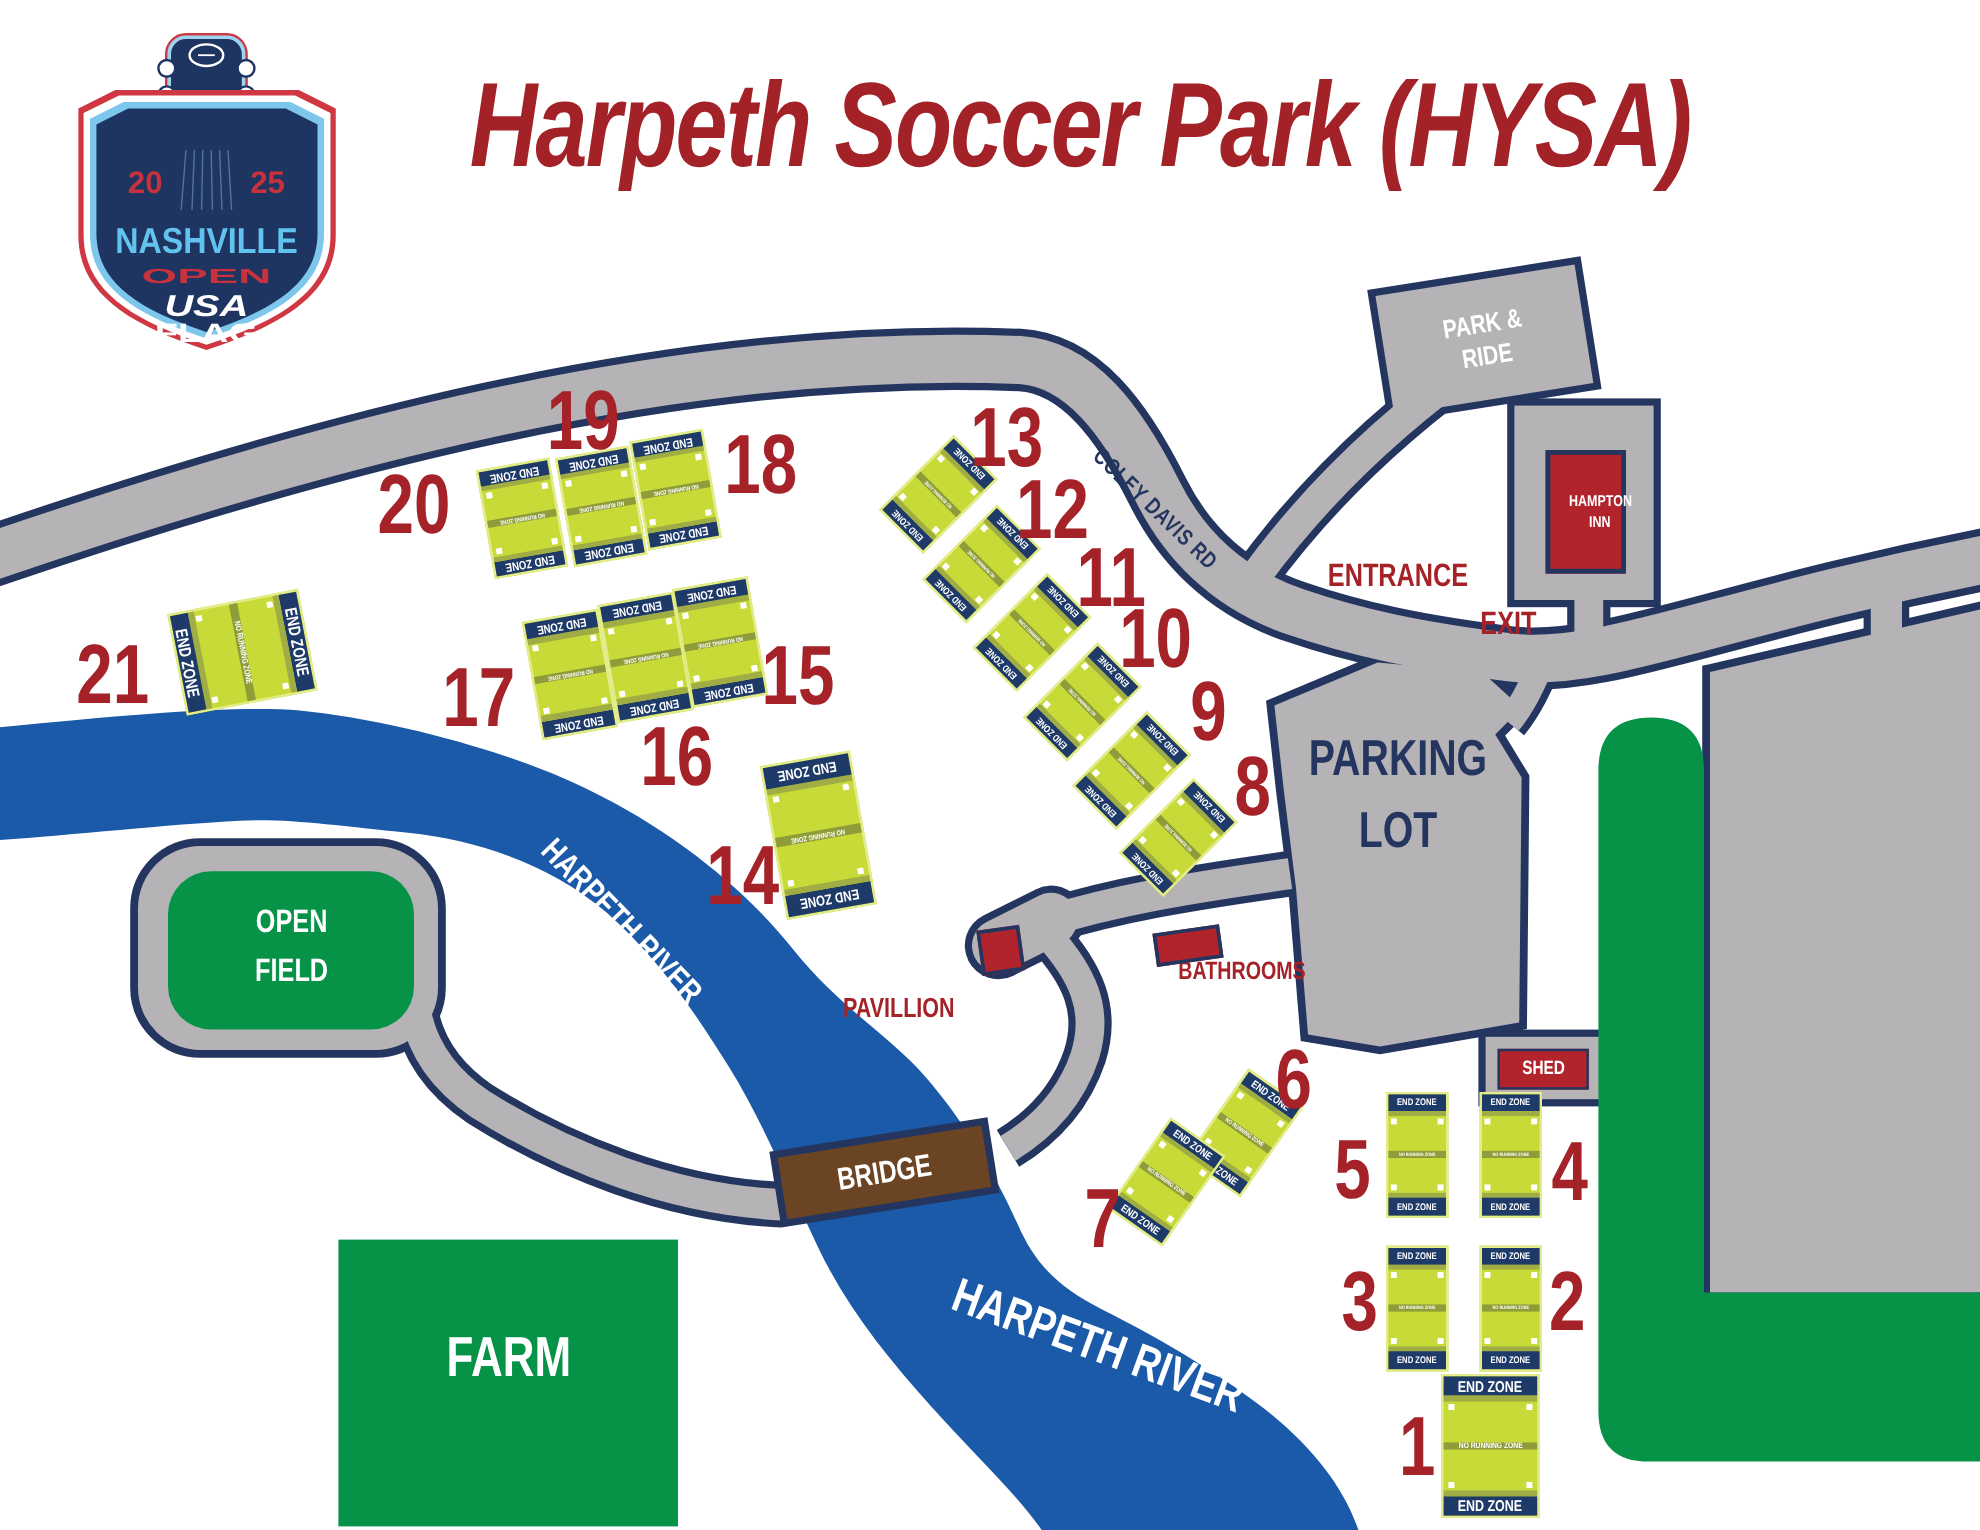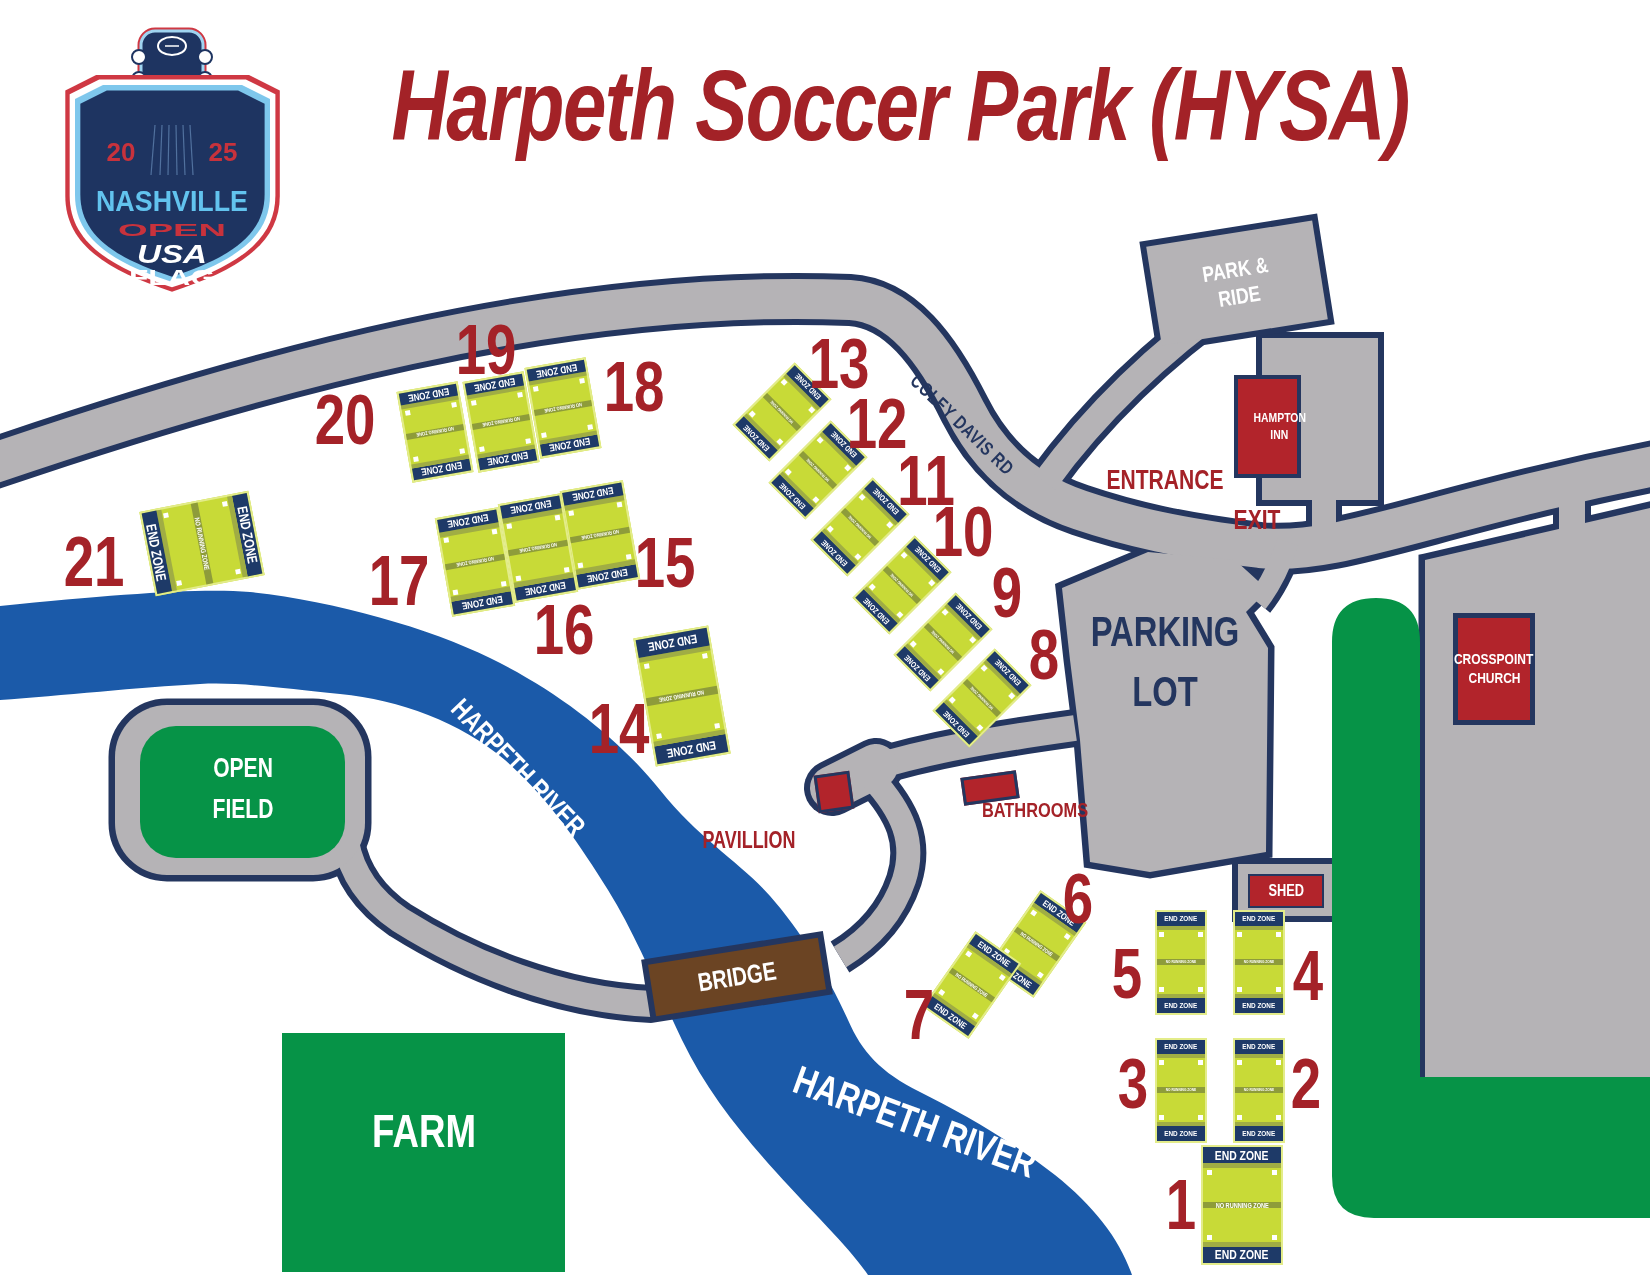--- a/index.html
+++ b/index.html
@@ -131,27 +131,23 @@
   <div class="lbl white" style="left:915px;top:1122px;--r:20deg;font-size:40px;">HARPETH RIVER</div>
   <div class="lbl white" style="left:243px;top:768px;font-size:27px;">OPEN</div>
   <div class="lbl white" style="left:243px;top:809px;font-size:27px;">FIELD</div>
   <div class="lbl white" style="left:424px;top:1130px;font-size:47px;">FARM</div>
   <div class="lbl white" style="left:737px;top:977px;--r:-9deg;font-size:26px;">BRIDGE</div>
 
   <div class="bldg" style="left:1153px;top:233px;width:168px;height:100px;transform:rotate(-9deg);">
     <span class="lbl white" style="position:static;transform:scaleX(.8);font-size:22px;">PARK &amp;</span>
     <span class="lbl white" style="position:static;transform:scaleX(.8);font-size:22px;">RIDE</span>
   </div>
-  <div class="bldg redb" style="left:1234px;top:375px;width:67px;height:103px;font-size:13px;padding-left:24px;">
+  <div class="bldg redb" style="left:1288px;top:375px;width:67px;height:103px;font-size:13px;padding-left:24px;">
     <span>HAMPTON</span>
     <span>INN</span>
-  </div>
-  <div class="bldg redb" style="left:1453px;top:613px;width:82px;height:112px;font-size:15px;border-width:5px;">
-    <span>CROSSPOINT</span>
-    <span>CHURCH</span>
   </div>
   <div class="bldg redb" style="left:1248px;top:874px;width:76px;height:34px;font-size:16px;border-width:2px;">
     <span>SHED</span>
   </div>
   <div class="bldg redb" style="left:962px;top:774px;width:56px;height:28px;transform:rotate(-8deg);border-width:3px;"></div>
   <div class="bldg redb" style="left:816px;top:773px;width:36px;height:38px;transform:rotate(-8deg);border-width:3px;"></div>
 
 <div class="field" style="left: 1201px; top: 1145px; width: 82px; height: 120px; transform: rotate(0deg);">
       <div class="band ez top">
         <span style="font-size: 13px;">END ZONE</span>

